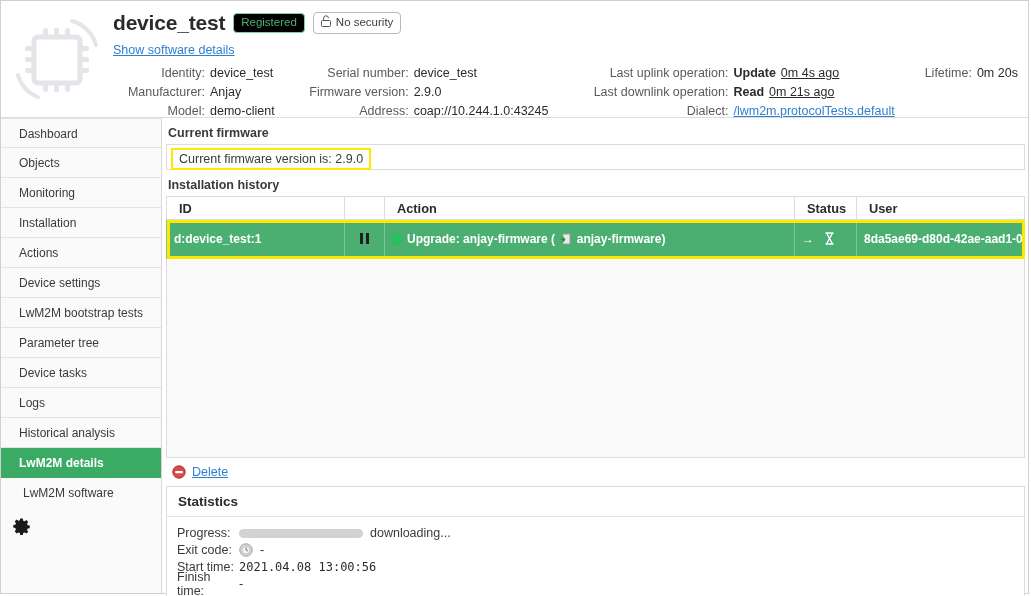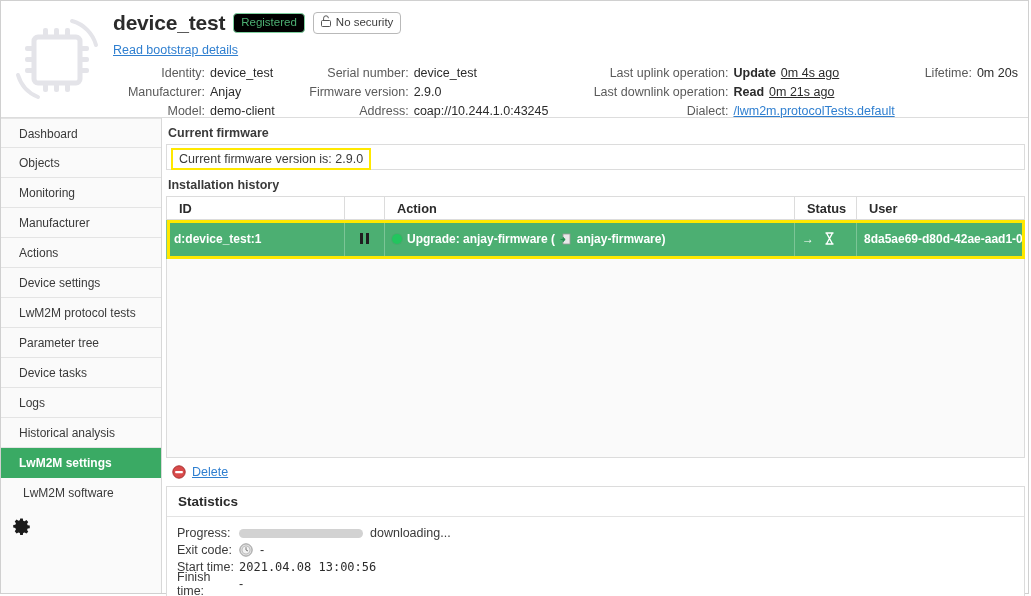--- a/index.html
+++ b/index.html
@@ -273,21 +273,21 @@
           <span>
             <svg width="10" height="12" viewBox="0 0 10 12" aria-hidden="true">
               <rect x="0.5" y="5.5" width="9" height="6" rx="1" fill="none" stroke="#555" stroke-width="1"></rect>
               <path d="M2.6 5.5 V3.2 A2.4 2.4 0 0 1 7.4 3.2" fill="none" stroke="#555" stroke-width="1"></path>
             </svg>
           </span>
           <span>No security</span>
         </span>
       </div>
 
-      <span class="bootstrap-link">Read bootstrap details</span>
+      <span class="bootstrap-link">Show software details</span>
 
       <div class="details">
 
         <div class="dcol col1">
           <div class="drow">
             <span class="dlabel">Identity:</span>
             <span class="dval">device_test</span>
           </div>
           <div class="drow">
             <span class="dlabel">Manufacturer:</span>
@@ -341,29 +341,29 @@
       </div>
     </div>
   </div>
 
   <div class="body">
 
     <div class="sidebar">
       <div class="nav-item">Dashboard</div>
       <div class="nav-item">Objects</div>
       <div class="nav-item">Monitoring</div>
-      <div class="nav-item">Manufacturer</div>
+      <div class="nav-item">Installation</div>
       <div class="nav-item">Actions</div>
       <div class="nav-item">Device settings</div>
-      <div class="nav-item">LwM2M protocol tests</div>
+      <div class="nav-item">LwM2M bootstrap tests</div>
       <div class="nav-item">Parameter tree</div>
       <div class="nav-item">Device tasks</div>
       <div class="nav-item">Logs</div>
       <div class="nav-item">Historical analysis</div>
-      <div class="nav-item active">LwM2M settings</div>
+      <div class="nav-item active">LwM2M details</div>
       <div class="nav-item sub">LwM2M software</div>
       <div class="gear-row">
         <span>
           <svg width="17" height="17" viewBox="0 0 17 17" aria-hidden="true">
             <path fill="#1b1b1b" d="M8.5 5.6a2.9 2.9 0 1 0 0 5.8 2.9 2.9 0 0 0 0-5.8zm0 4.2a1.3 1.3 0 1 1 0-2.6 1.3 1.3 0 0 1 0 2.6z"></path>
             <path fill="#1b1b1b" d="M7.2 0.6h2.6l0.35 2.1 1.5 0.62 1.75-1.2 1.85 1.85-1.2 1.75 0.62 1.5 2.1 0.35v2.6l-2.1 0.35-0.62 1.5 1.2 1.75-1.85 1.85-1.75-1.2-1.5 0.62-0.35 2.1H7.2l-0.35-2.1-1.5-0.62-1.75 1.2L1.75 13.2l1.2-1.75-0.62-1.5-2.1-0.35V7l2.1-0.35 0.62-1.5L1.75 3.4 3.6 1.55l1.75 1.2 1.5-0.62z"></path>
           </svg>
         </span>
       </div>
       <div class="sidebar-fill"></div>

